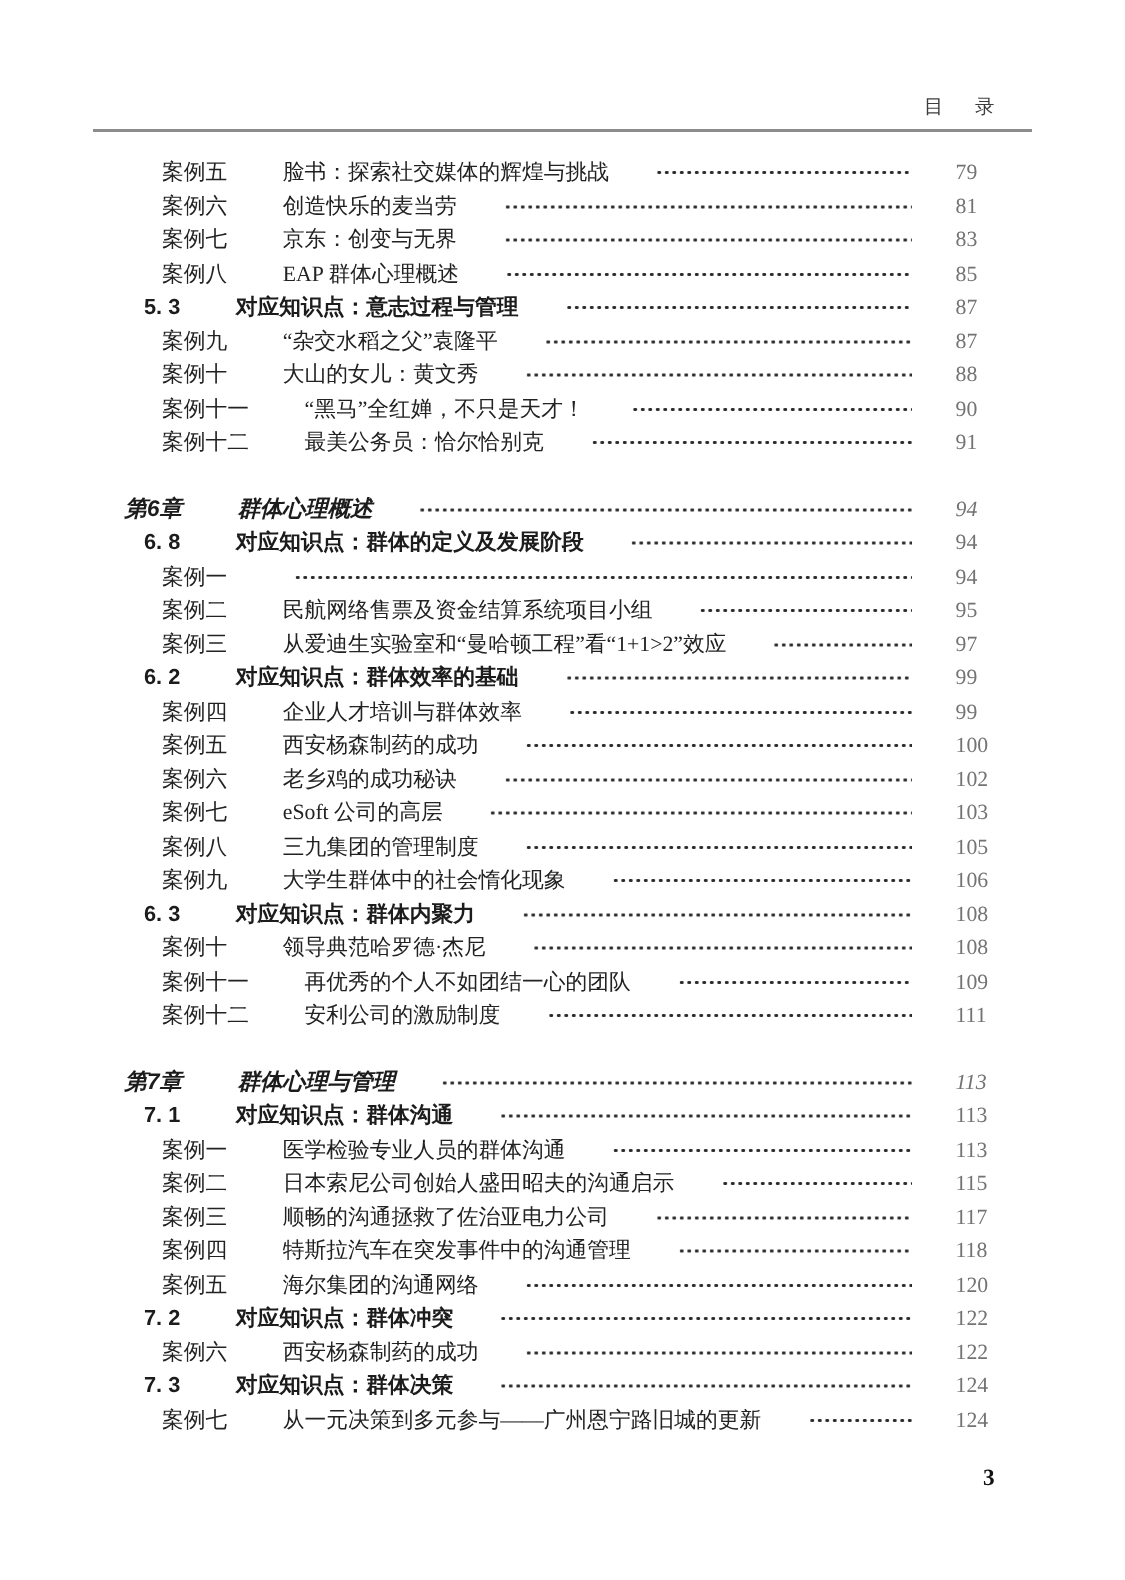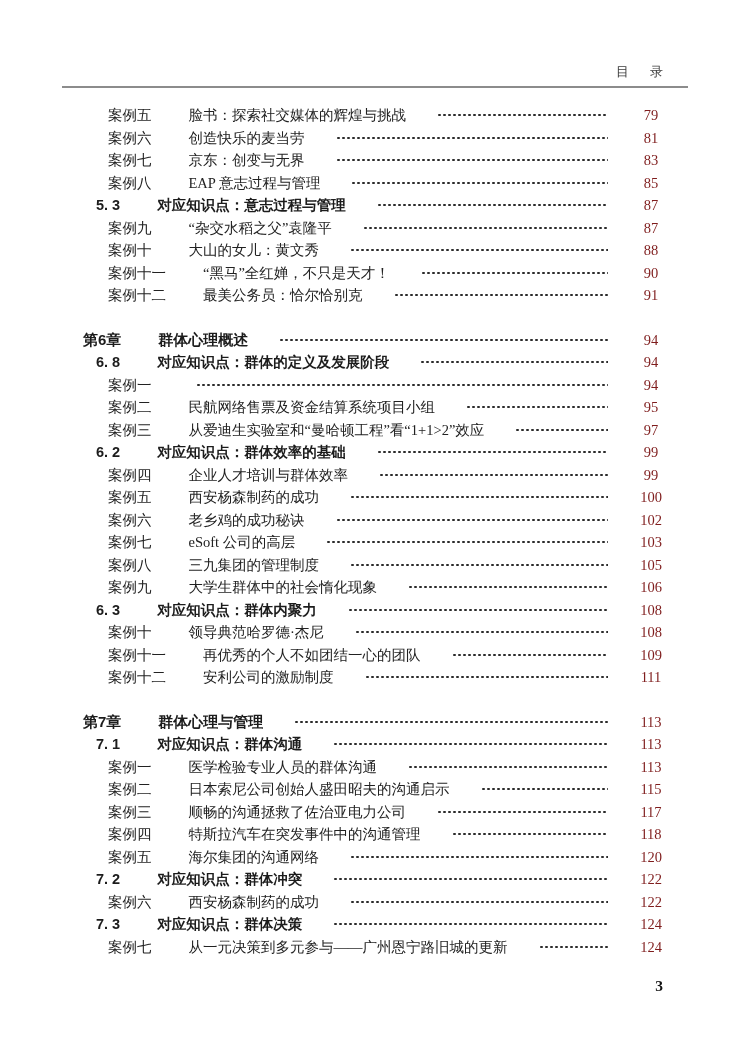--- a/index.html
+++ b/index.html
@@ -48,20 +48,21 @@
     font-size: 14.5px;
     white-space: nowrap;
     gap: 24px;
   }
   .toc-row.gap-before { margin-top: 22px; }
   .row-chapter {
     font-family: "Liberation Sans", sans-serif;
     font-weight: bold;
     font-size: 15px;
     padding-left: 0;
+    font-style: italic;
   }
   .row-section {
     font-family: "Liberation Sans", sans-serif;
     font-weight: bold;
     font-size: 14.5px;
     padding-left: 13px;
   }
   .row-case {
     font-family: "Liberation Serif", serif;
     padding-left: 25px;
@@ -75,25 +76,25 @@
     align-self: center;
     height: 14px;
     margin: 0 5px 0 7px;
     background-image: radial-gradient(circle, #2b2b2b 1.05px, rgba(0,0,0,0) 1.35px);
     background-size: 5px 14px;
     background-repeat: repeat-x;
     background-position: 0 50%;
   }
   .entry-page {
     min-width: 28px;
-    text-align: center;
+    text-align: left;
     font-family: "Liberation Serif", serif;
     font-weight: normal;
     font-size: 14.5px;
-    color: #7f1d1d;
+    color: #737373;
   }
   .page-footer {
     position: absolute;
     bottom: 58px;
     right: 87px;
   }
   .folio {
     font-family: "Liberation Serif", serif;
     font-weight: bold;
     font-size: 15.5px;
@@ -123,21 +124,21 @@
     <span class="entry-page">81</span>
   </div>
       <div class="toc-row row-case">
     <span class="entry-label">案例七</span>
     <span class="entry-title">京东：创变与无界</span>
     <span class="entry-dots"></span>
     <span class="entry-page">83</span>
   </div>
       <div class="toc-row row-case">
     <span class="entry-label">案例八</span>
-    <span class="entry-title">EAP 意志过程与管理</span>
+    <span class="entry-title">EAP 群体心理概述</span>
     <span class="entry-dots"></span>
     <span class="entry-page">85</span>
   </div>
       <div class="toc-row row-section">
     <span class="entry-label">5. 3</span>
     <span class="entry-title">对应知识点：意志过程与管理</span>
     <span class="entry-dots"></span>
     <span class="entry-page">87</span>
   </div>
       <div class="toc-row row-case">

